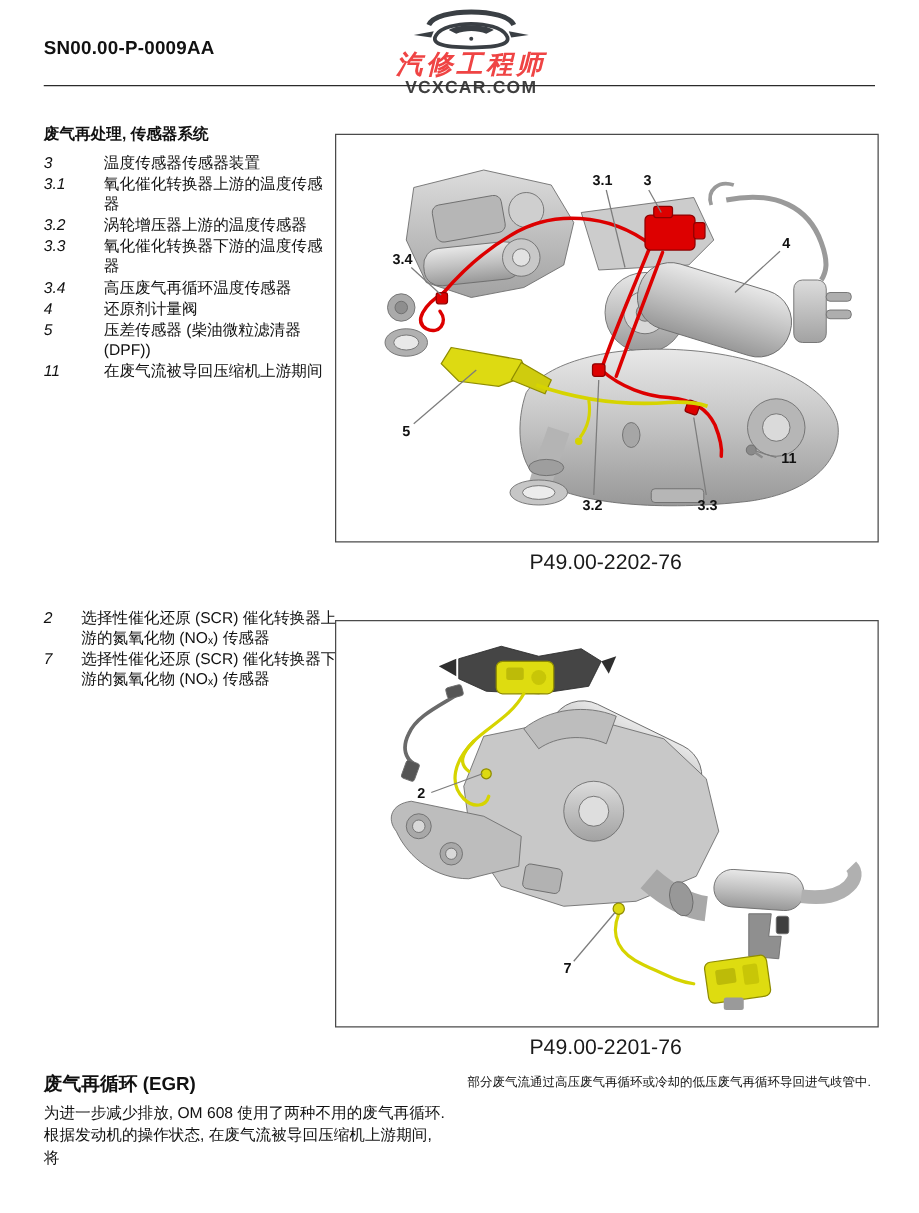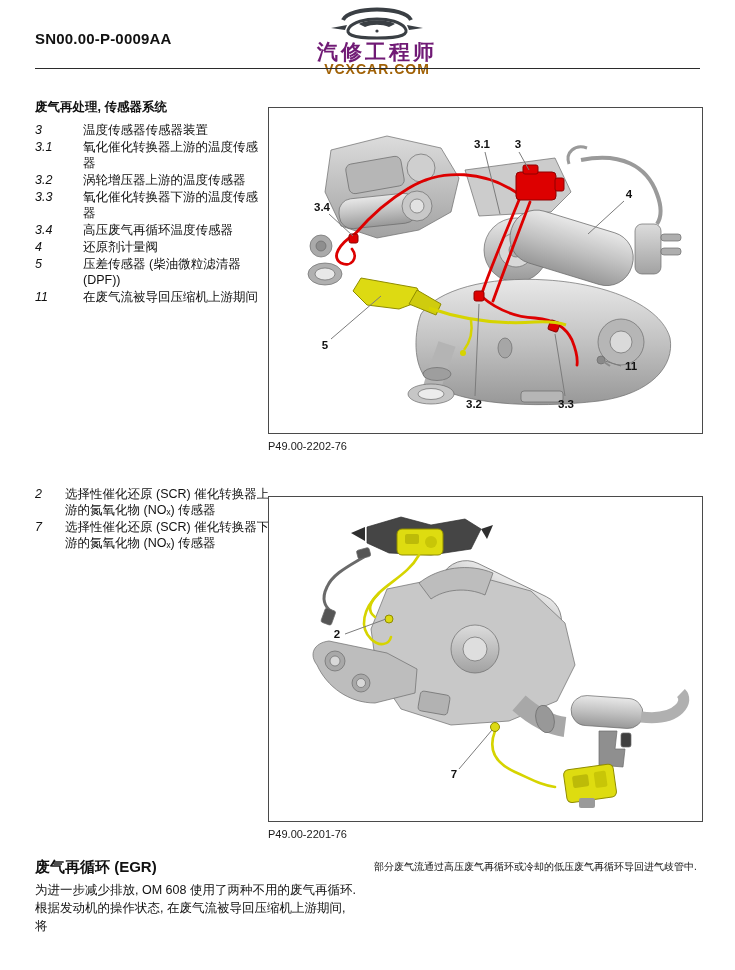--- a/index.html
+++ b/index.html
@@ -5,38 +5,38 @@
   html,body{margin:0;padding:0;}
   body{
     width:735px;height:970px;position:relative;background:#ffffff;
     font-family:"Liberation Sans","DejaVu Sans",sans-serif;color:#111;
     overflow:hidden;
   }
   
   .doc-number{position:absolute;left:35px;top:30px;font-size:15px;font-weight:bold;letter-spacing:.2px;}
   .logo{position:absolute;left:287px;top:2px;width:180px;text-align:center;}
   .logo-car{display:block;margin:0 auto;}
-  .logo-title{font-size:21px;font-weight:bold;letter-spacing:3px;color:#701a75;line-height:20px;}
-  .logo-site{font-size:14px;font-weight:bold;letter-spacing:1px;color:#a16207;line-height:14px;}
+  .logo-title{font-size:21px;font-weight:bold;letter-spacing:3px;color:#ef4444;line-height:20px;font-style:italic;}
+  .logo-site{font-size:14px;font-weight:bold;letter-spacing:1px;color:#404040;line-height:14px;}
   .header-rule{position:absolute;left:35px;top:68px;width:665px;border-top:1.5px solid #2b2b2b;}
   
   .legend{position:absolute;left:35px;font-size:12.5px;line-height:16px;}
   .legend-title{font-weight:bold;margin-bottom:7px;}
   .legend-row{display:flex;margin-bottom:1px;}
   .legend-num{font-style:italic;flex:0 0 auto;}
   .legend-text{flex:1 1 auto;}
   #legend-sensors{top:99px;width:232px;}
   #legend-sensors .legend-num{width:48px;}
   #legend-nox{top:486px;width:236px;}
   #legend-nox .legend-num{width:30px;}
   
   .figure-box{position:absolute;left:268px;width:433px;border:1px solid #4a4a4a;background:#fff;}
   #figure1{top:107px;height:325px;}
   #figure2{top:496px;height:324px;}
-  .figure-caption{position:absolute;left:268px;width:433px;text-align:left;font-size:11px;color:#1a1a1a;}
+  .figure-caption{position:absolute;left:268px;width:433px;text-align:center;font-size:17px;color:#1a1a1a;}
   #caption1{top:440px;}
   #caption2{top:828px;}
   svg text.callout{font-family:"Liberation Sans","DejaVu Sans",sans-serif;font-size:11.5px;font-weight:bold;fill:#111;}
   
   .egr-title{position:absolute;left:35px;top:858px;font-size:15px;font-weight:bold;}
   .egr-col1{position:absolute;left:35px;top:881px;width:324px;font-size:12.5px;line-height:18px;}
   .egr-col2{position:absolute;left:374px;top:858px;width:328px;font-size:10px;line-height:18px;}
 </style>
 </head>
 <body>

